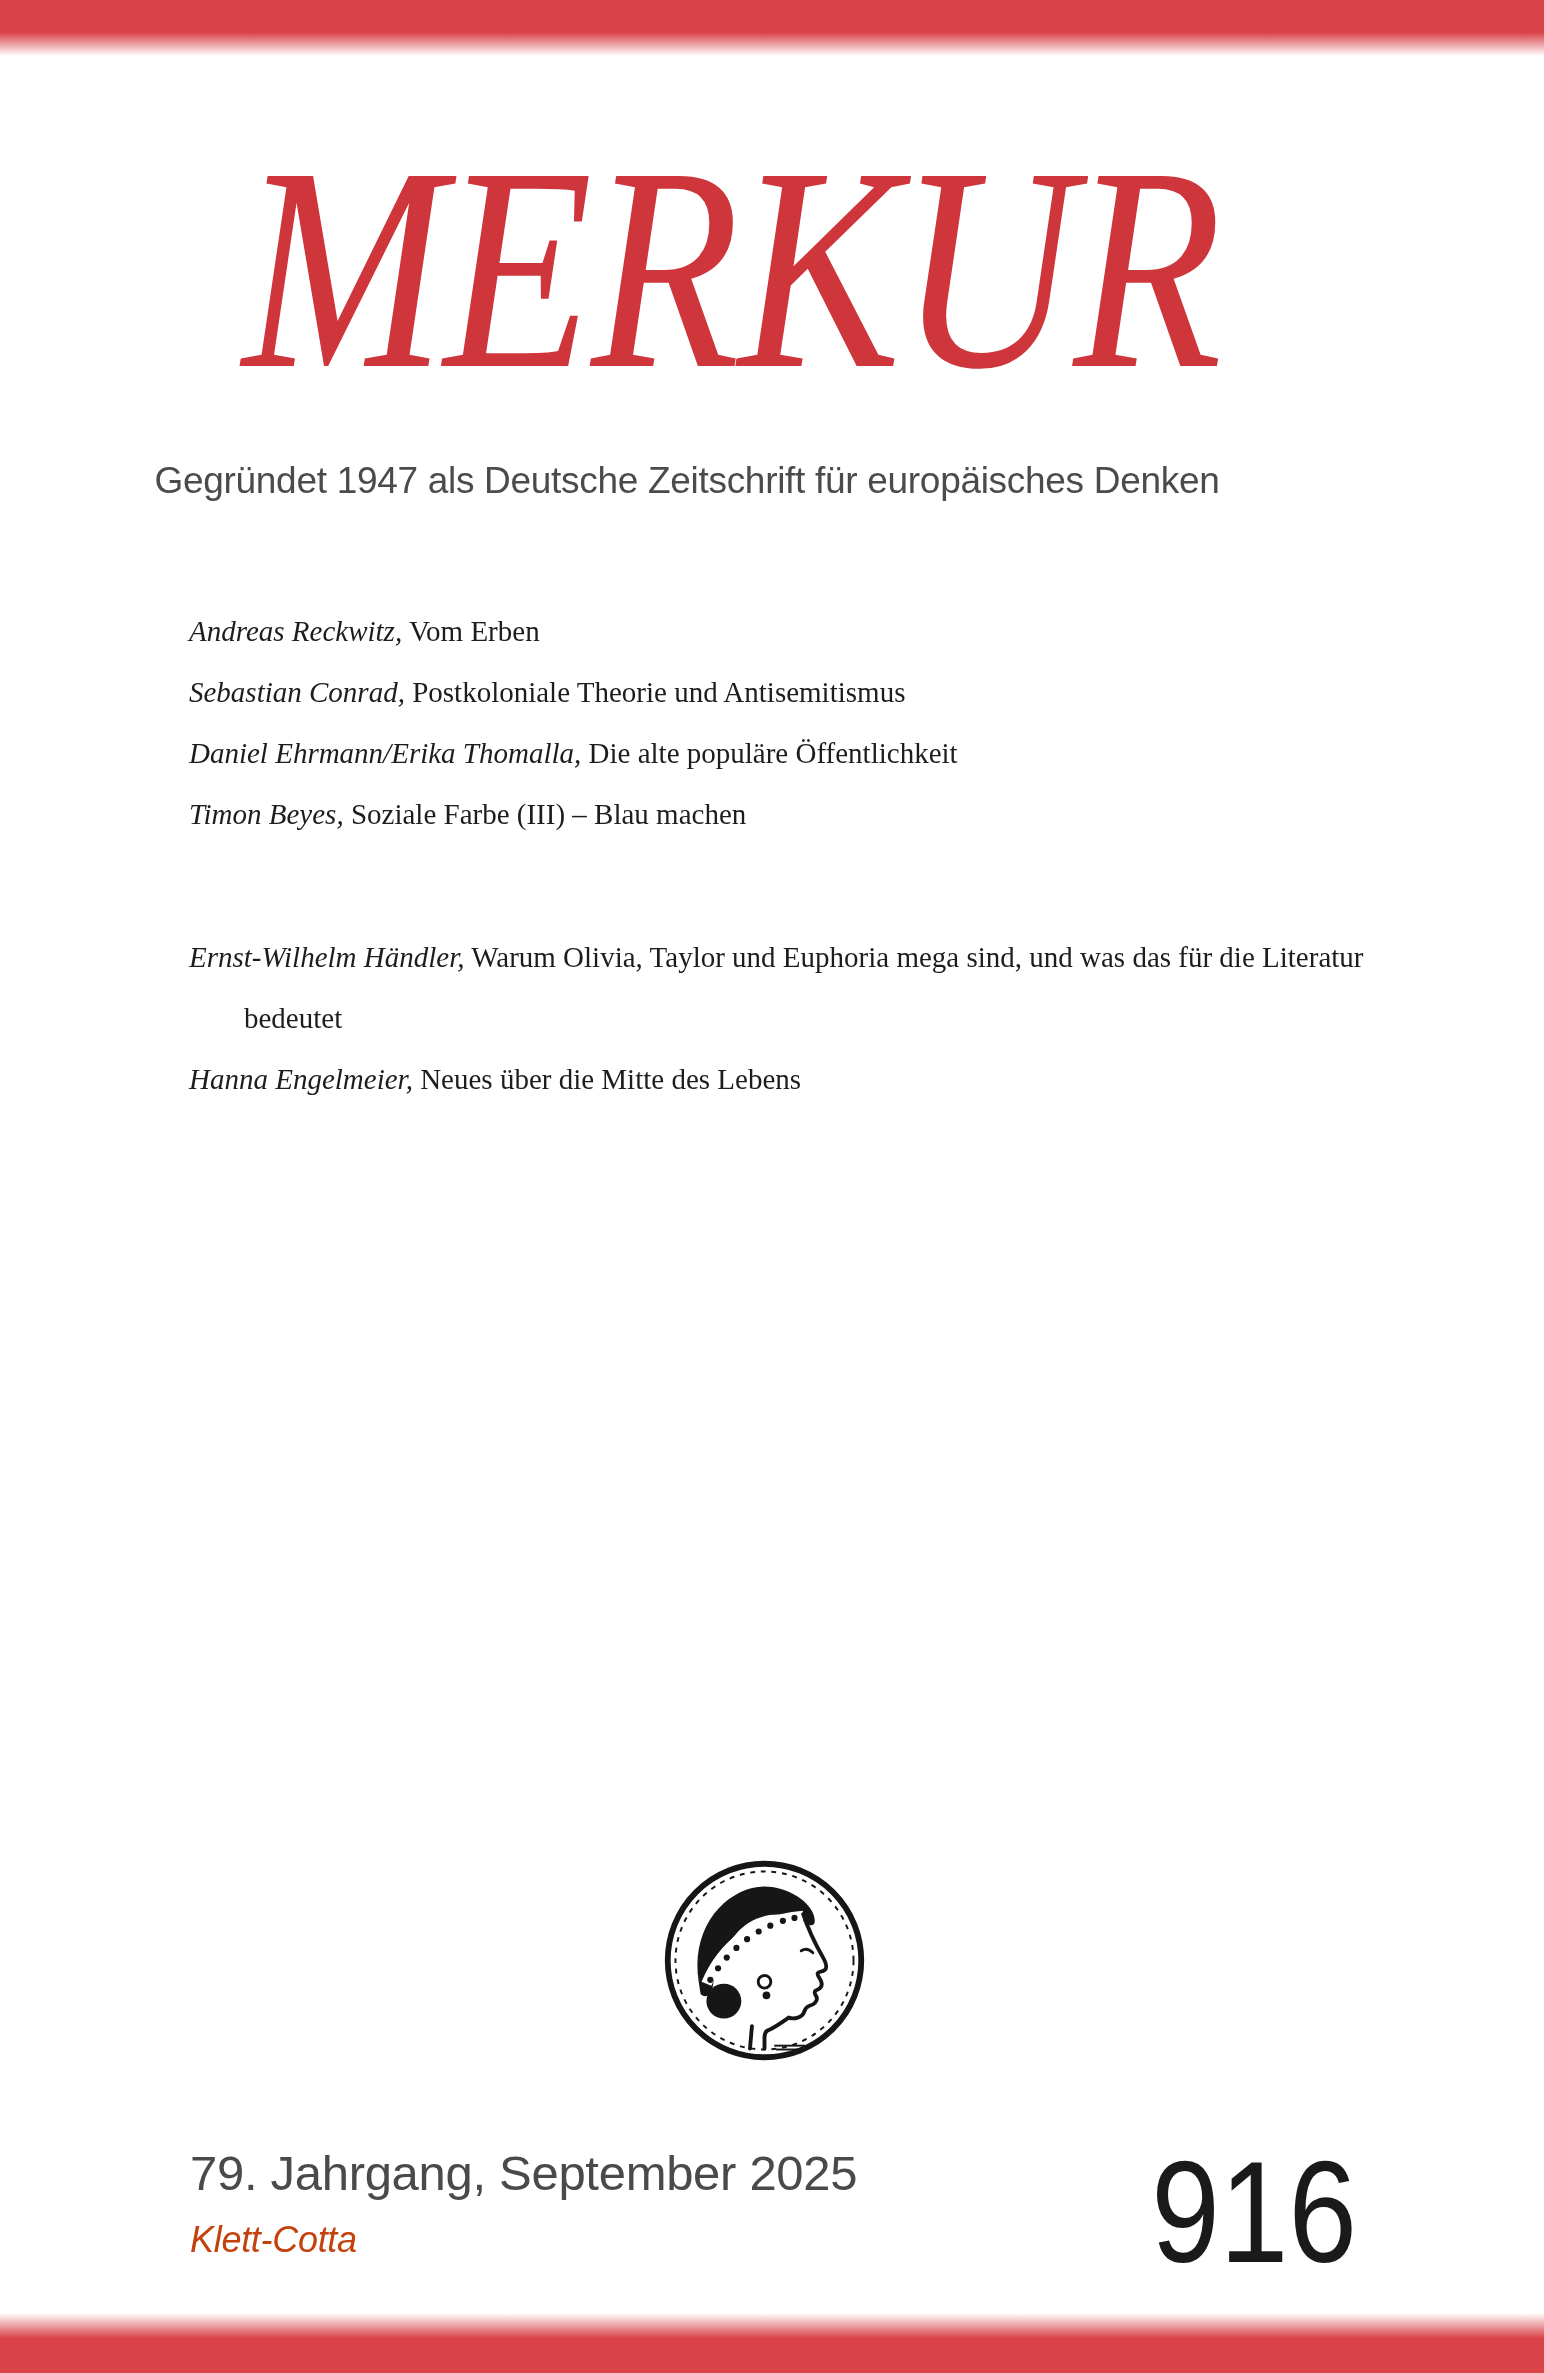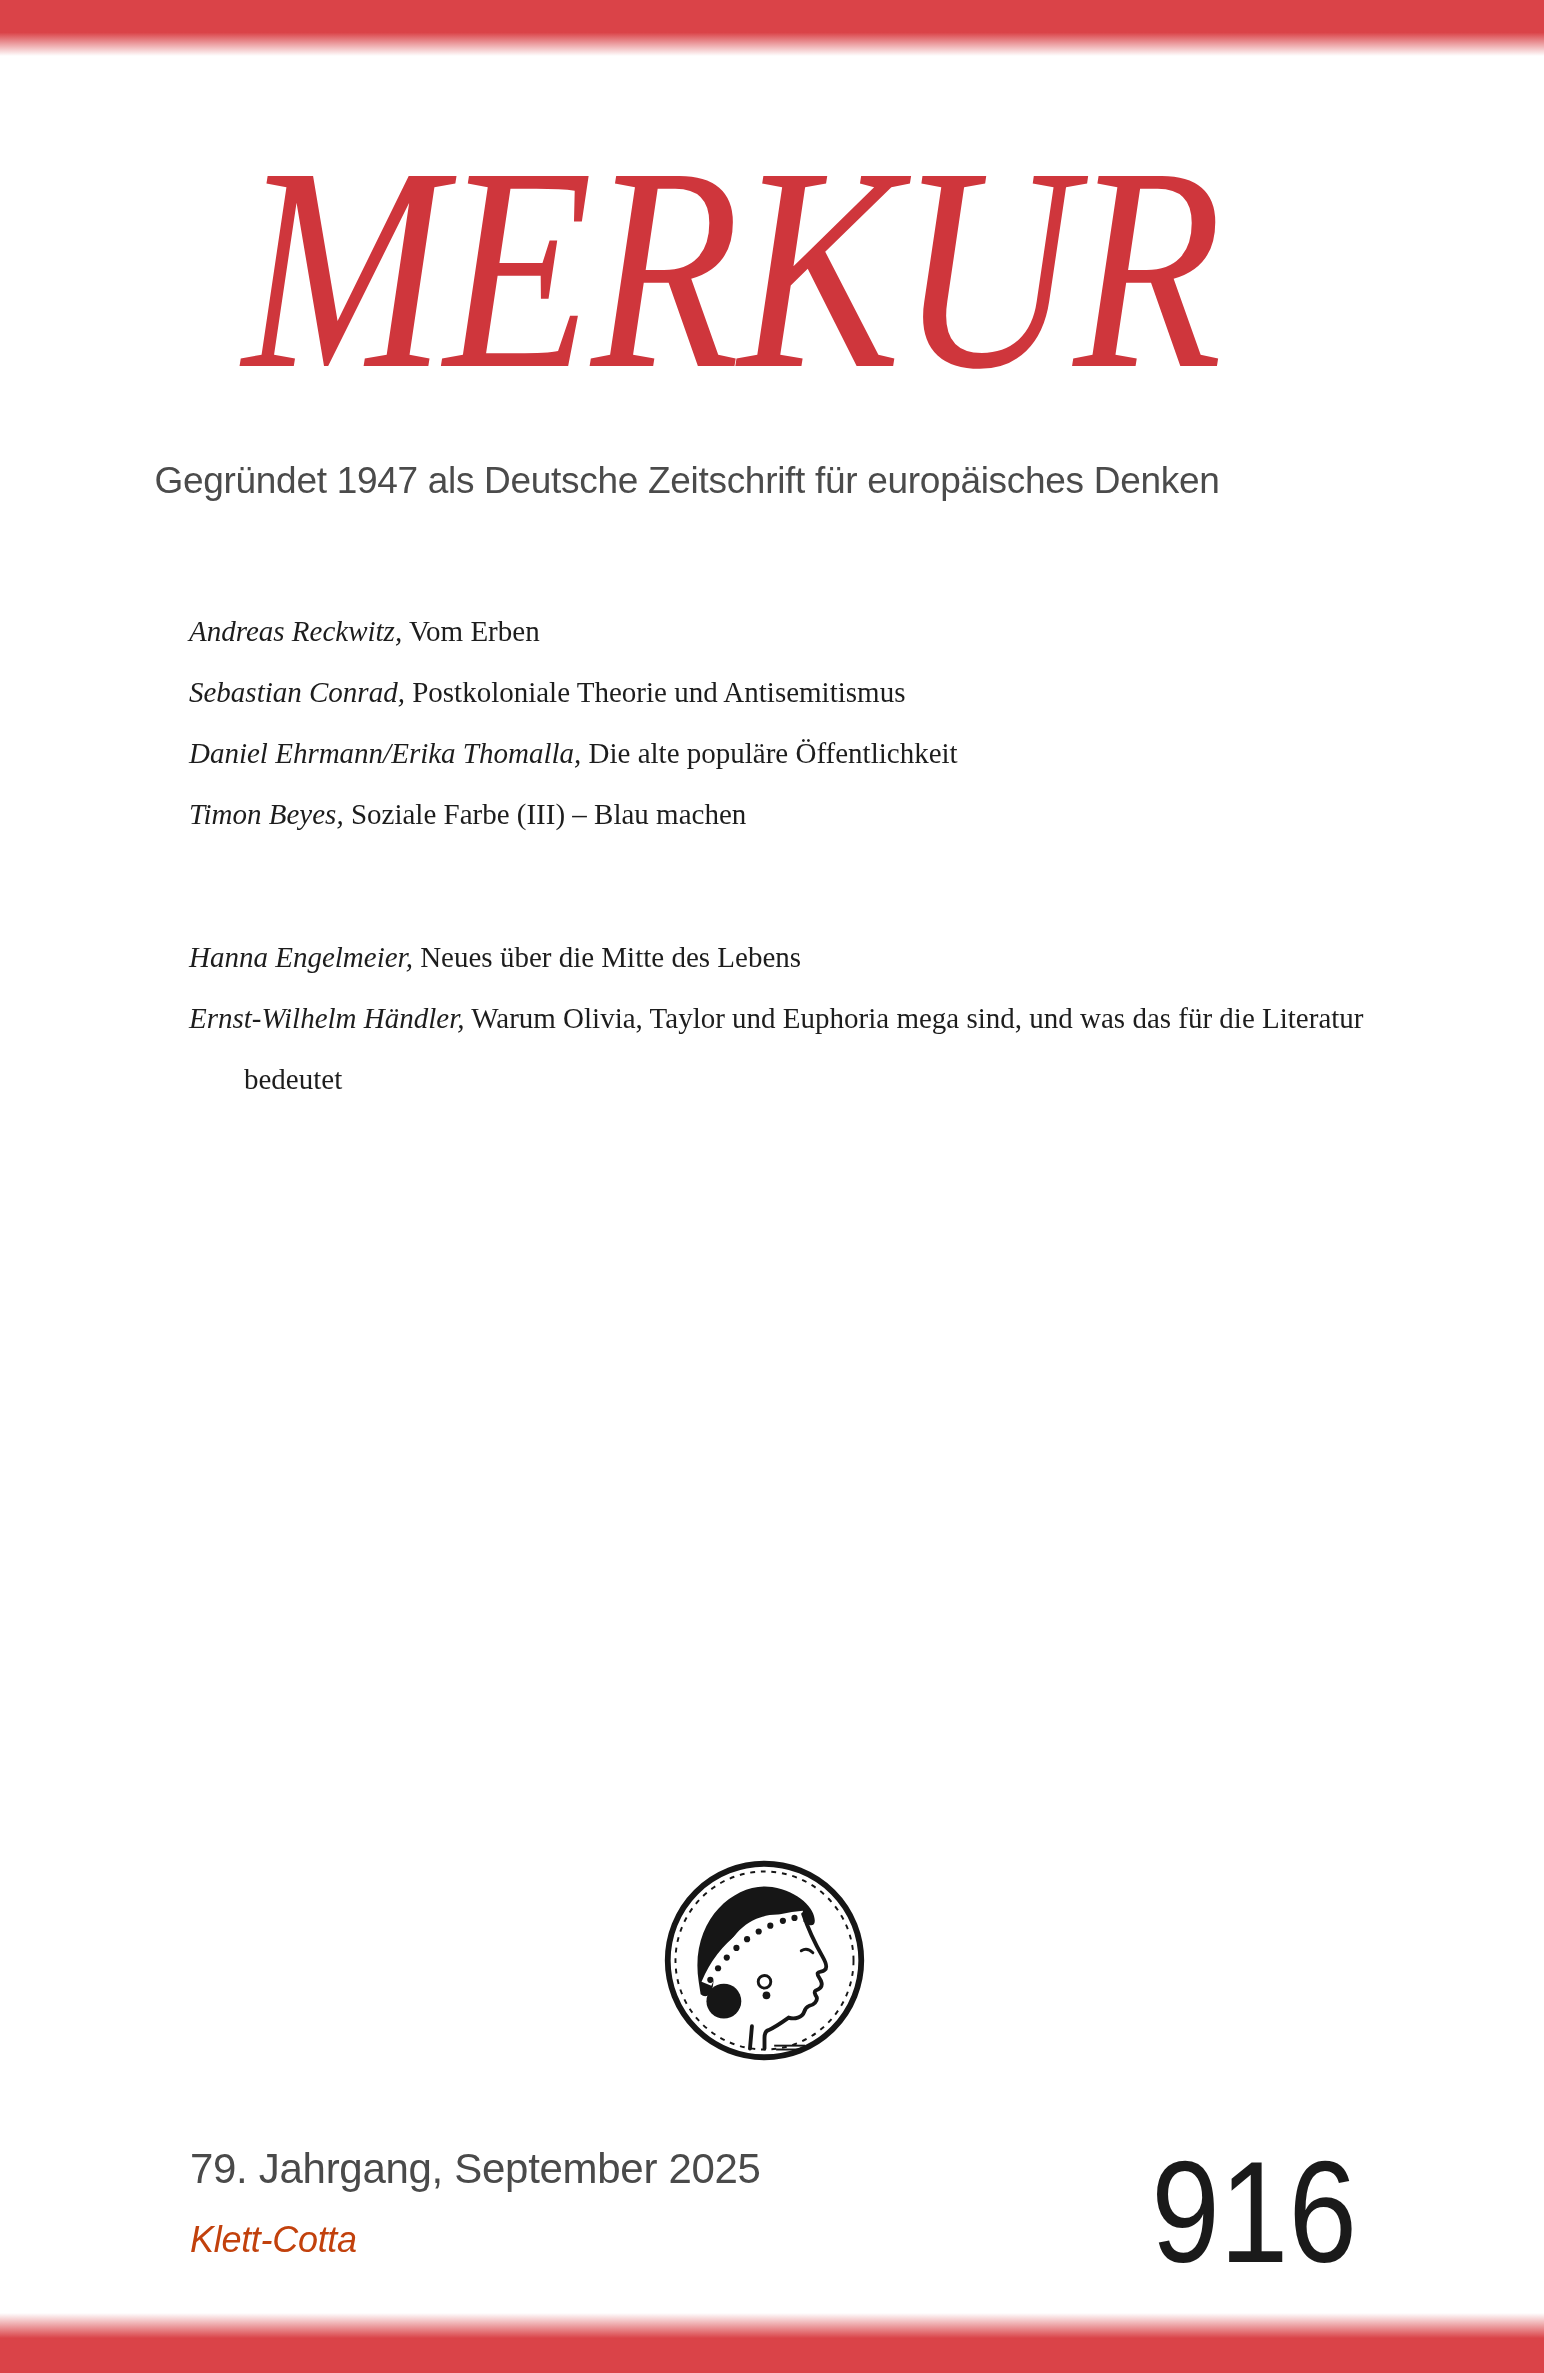--- a/index.html
+++ b/index.html
@@ -47,21 +47,21 @@
   .toc-group + .toc-group{margin-top:82px;}
   .toc-entry{padding-left:55px;text-indent:-55px;}
   .toc-author{font-style:italic;}
   .toc-title{font-style:normal;}
 
   .logo{position:absolute;top:1856px;left:660px;width:209px;height:209px;}
 
   .footer-edition{
     position:absolute;left:190px;top:2145px;
     font-family:"Liberation Sans",sans-serif;
-    font-size:42px;color:var(--gray);letter-spacing:-0.3px;
+    font-size:49px;color:var(--gray);letter-spacing:-0.3px;
   }
   .footer-publisher{
     position:absolute;left:190px;top:2219px;
     font-family:"Liberation Sans",sans-serif;font-style:italic;
     font-size:36px;color:#c2410c;letter-spacing:-0.3px;
   }
   .issue-number{
     position:absolute;right:188px;top:2140px;
     font-family:"Liberation Sans",sans-serif;
     font-size:145px;line-height:1;color:#1a1a1a;
@@ -78,22 +78,22 @@
 <div class="masthead-subtitle">Gegründet 1947 als Deutsche Zeitschrift für europäisches Denken</div>
 
 <div class="toc">
     <div class="toc-group">
       <p class="toc-entry"><span class="toc-author">Andreas Reckwitz,</span><span class="toc-title"> Vom Erben</span></p>
       <p class="toc-entry"><span class="toc-author">Sebastian Conrad,</span><span class="toc-title"> Postkoloniale Theorie und Antisemitismus</span></p>
       <p class="toc-entry"><span class="toc-author">Daniel Ehrmann/Erika Thomalla,</span><span class="toc-title"> Die alte populäre Öffentlichkeit</span></p>
       <p class="toc-entry"><span class="toc-author">Timon Beyes,</span><span class="toc-title"> Soziale Farbe (III) – Blau machen</span></p>
     </div>
     <div class="toc-group">
+      <p class="toc-entry"><span class="toc-author">Ernst-Wilhelm Händler,</span><span class="toc-title"> Warum Olivia, Taylor und Euphoria mega sind, und was das für die Literatur bedeutet</span></p>
       <p class="toc-entry"><span class="toc-author">Hanna Engelmeier,</span><span class="toc-title"> Neues über die Mitte des Lebens</span></p>
-      <p class="toc-entry"><span class="toc-author">Ernst-Wilhelm Händler,</span><span class="toc-title"> Warum Olivia, Taylor und Euphoria mega sind, und was das für die Literatur bedeutet</span></p>
     </div>
   </div>
 
 <div class="logo">
   <svg viewBox="0 0 216 216" width="209" height="209" aria-hidden="true">
     <g fill="none" stroke="#161616">
       <circle cx="108" cy="108" r="100" stroke-width="6"></circle>
       <circle cx="108" cy="108" r="92" stroke-width="2" stroke-dasharray="5 6"></circle>
     </g>
 

